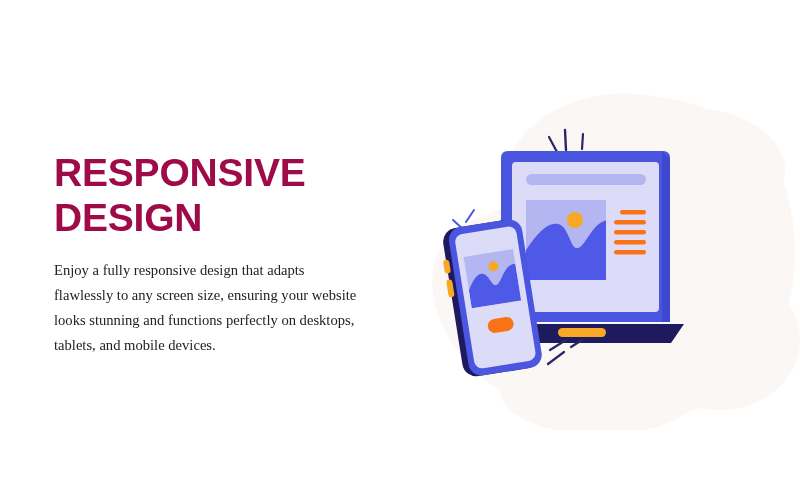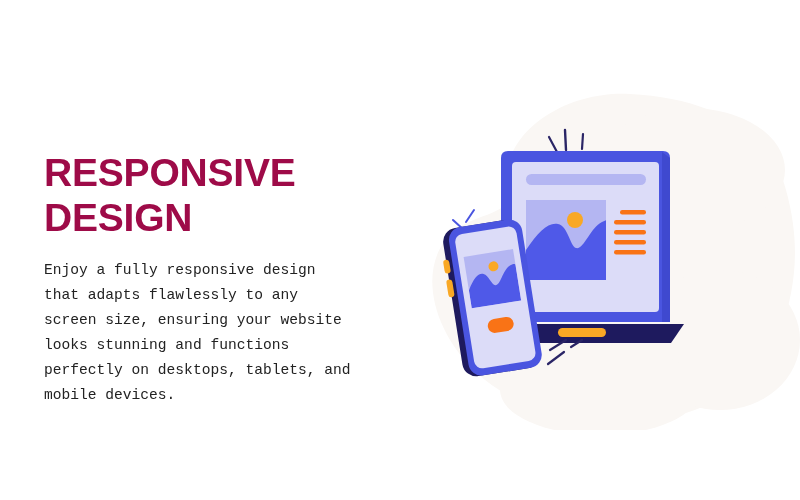--- a/index.html
+++ b/index.html
@@ -20,37 +20,37 @@
   .blob-layer {
     position:absolute;
     left:390px; top:80px;
     width:420px; height:350px;
     pointer-events:none;
   }
 
   
   .text-col {
     position:absolute;
-    left:44px; top:150px;
+    left:54px; top:150px;
     width:320px;
   }
   .headline {
     color:#9e0b48;
     font-family:"Liberation Sans", sans-serif;
     font-weight:bold;
     font-size:39px;
     line-height:45px;
     letter-spacing:-0.2px;
     text-transform:uppercase;
     white-space:pre-line;
   }
   .body-copy {
     margin-top:18px;
     color:#222222;
-    font-family:Liberation Mono, monospace;
+    font-family:Liberation Serif, serif;
     font-size:14.6px;
     line-height:25px;
     width:312px;
   }
 
   
   .illustration {
     position:absolute;
     left:430px; top:100px;
     width:310px; height:290px;

